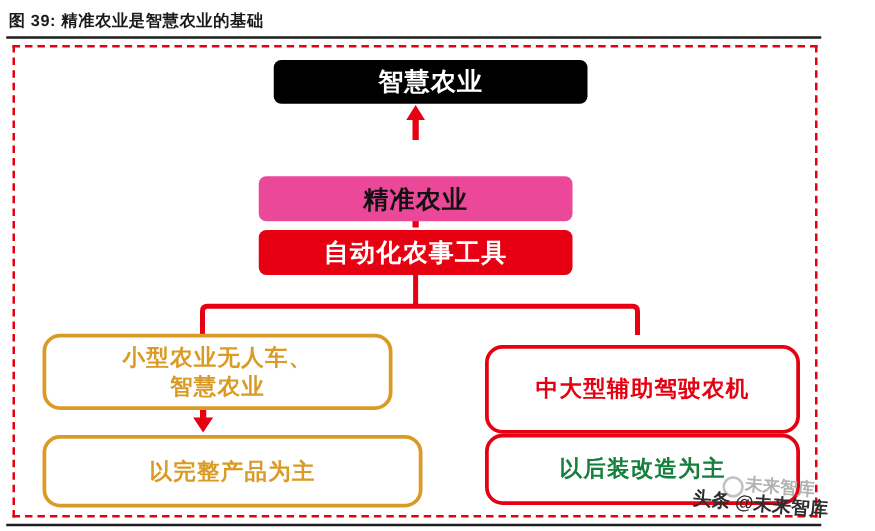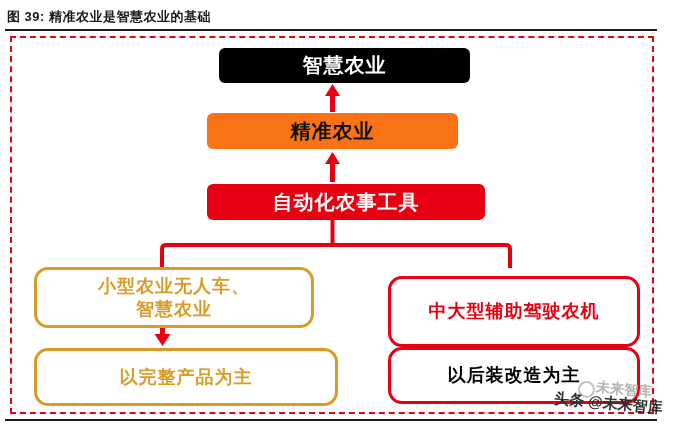--- a/index.html
+++ b/index.html
@@ -33,21 +33,21 @@
   }
 
   .node {
     position: absolute; z-index: 2;
     display: flex; align-items: center; justify-content: center;
     text-align: center; font-weight: bold; box-sizing: border-box;
   }
   .node-solid { border-radius: 6px; color: #fff; font-size: 20px; letter-spacing: 1px; }
   .node-smart     { left: 207px; top: 48px;  width: 251px; height: 35px; }
   .node-precision { left: 207px; top: 113px; width: 251px; height: 36px; color: #111; }
-  .node-auto      { left: 207px; top: 184px; width: 278px; height: 36px; }
+  .node-auto      { left: 207px; top: 184px; width: 251px; height: 36px; }
 
   .node-outline {
     background: #fff; border-radius: 14px;
     font-size: 18px; letter-spacing: 1px; line-height: 1.25;
   }
   .node-left-top     { left: 34px;  top: 267px; width: 280px; height: 61px; }
   .node-left-bottom  { left: 34px;  top: 348px; width: 304px; height: 58px; }
   .node-right-top    { left: 388px; top: 276px; width: 252px; height: 71px; }
   .node-right-bottom { left: 388px; top: 347px; width: 252px; height: 57px; }
 
@@ -104,21 +104,21 @@
     <g>
       <rect x="507.5" y="300" width="5" height="35" fill="#e60012"></rect>
       <polygon points="510,345 502,333 518,333" fill="#e60012"></polygon>
     </g>
   </svg>
 
   <div class="node node-solid node-smart" style="background:#000000;margin-left:12px;">
     <span>智慧农业</span>
   </div>
 
-  <div class="node node-solid node-precision" style="background:#f97316;">
+  <div class="node node-solid node-precision" style="background:#ec4899;margin-top:28px;">
     <span>精准农业</span>
   </div>
 
   <div class="node node-solid node-auto" style="background:#E60012;">
     <span>自动化农事工具</span>
   </div>
 
   <div class="node node-outline node-left-top" style="border:3px solid #D99B26; color:#D99B26;">
     <span>
       <span>小型农业无人车、</span><br>
@@ -127,21 +127,21 @@
   </div>
 
   <div class="node node-outline node-right-top" style="border:3px solid #E60012; color:#E60012;">
     <span>中大型辅助驾驶农机</span>
   </div>
 
   <div class="node node-outline node-left-bottom" style="border:3px solid #D99B26; color:#D99B26;">
     <span>以完整产品为主</span>
   </div>
 
-  <div class="node node-outline node-right-bottom" style="border:3px solid #E60012; color:#000000;">
+  <div class="node node-outline node-right-bottom" style="border:3px solid #E60012; color:#15803d;">
     <span>以后装改造为主</span>
   </div>
 
   <div class="watermark">
     <span class="wm-ghost">未来智库</span>
     <span class="wm-logo"></span>
     <span class="wm-main">头条 @未来智库</span>
   </div>
 
 </div>

